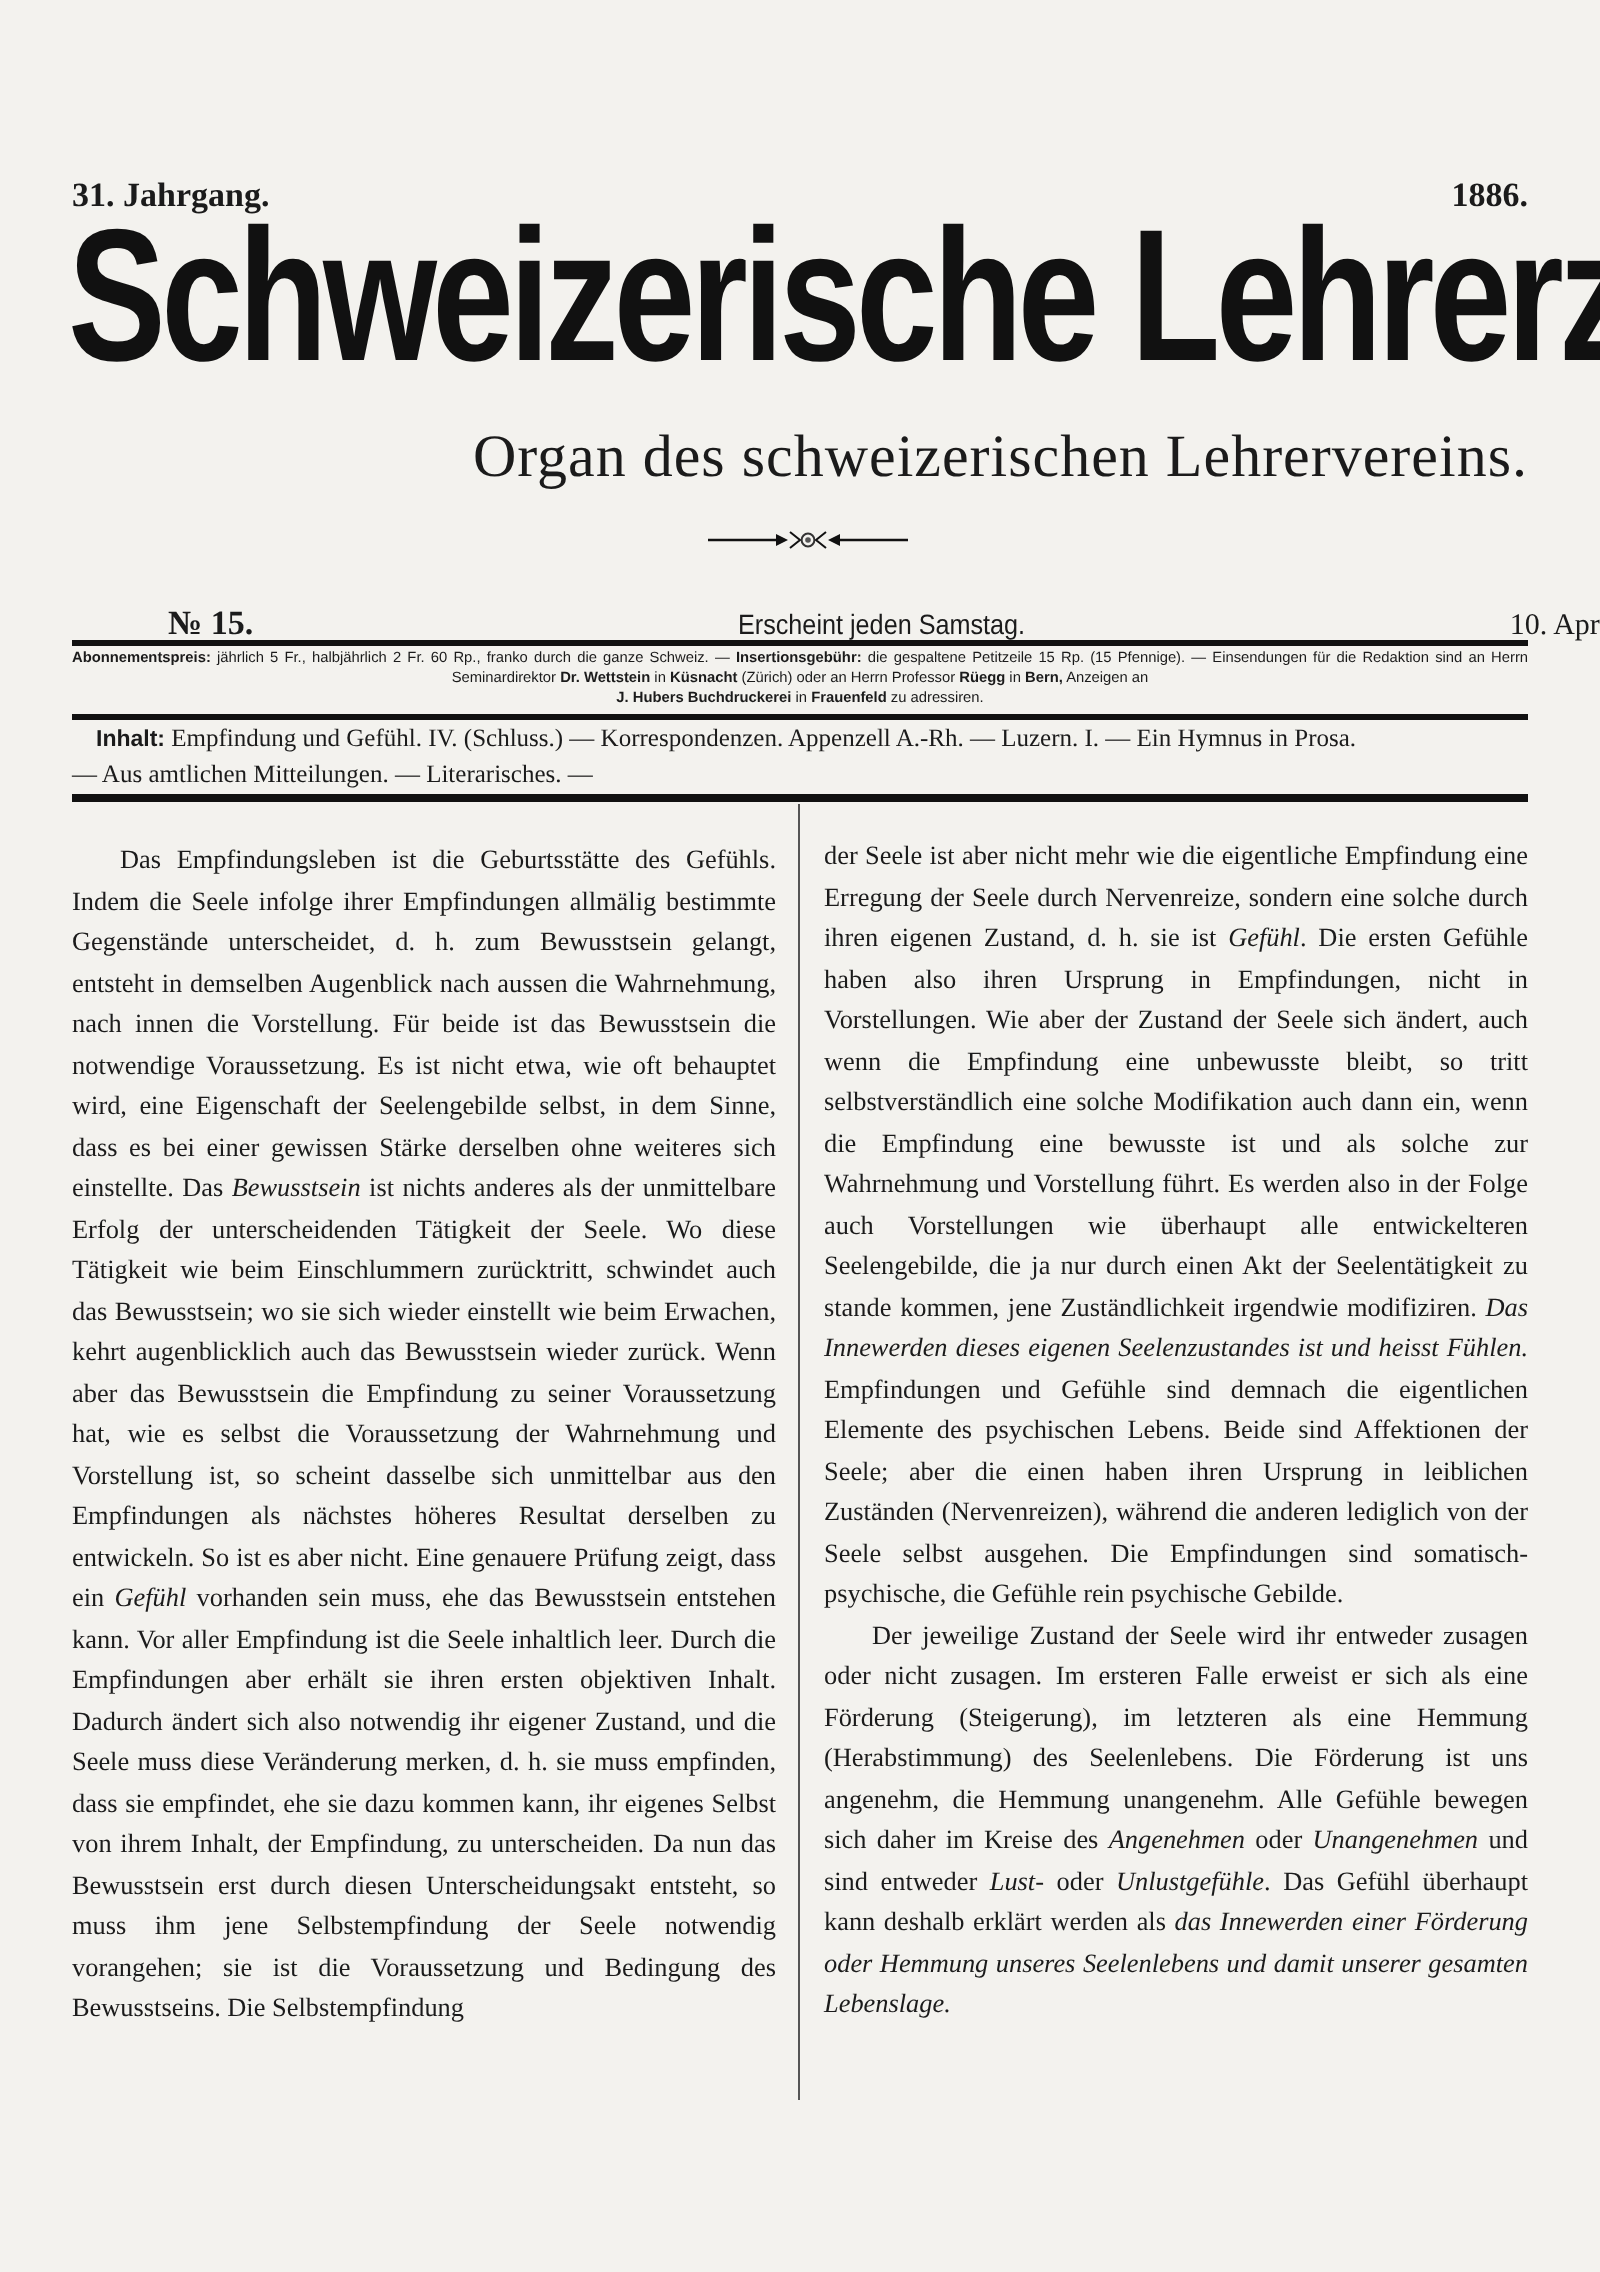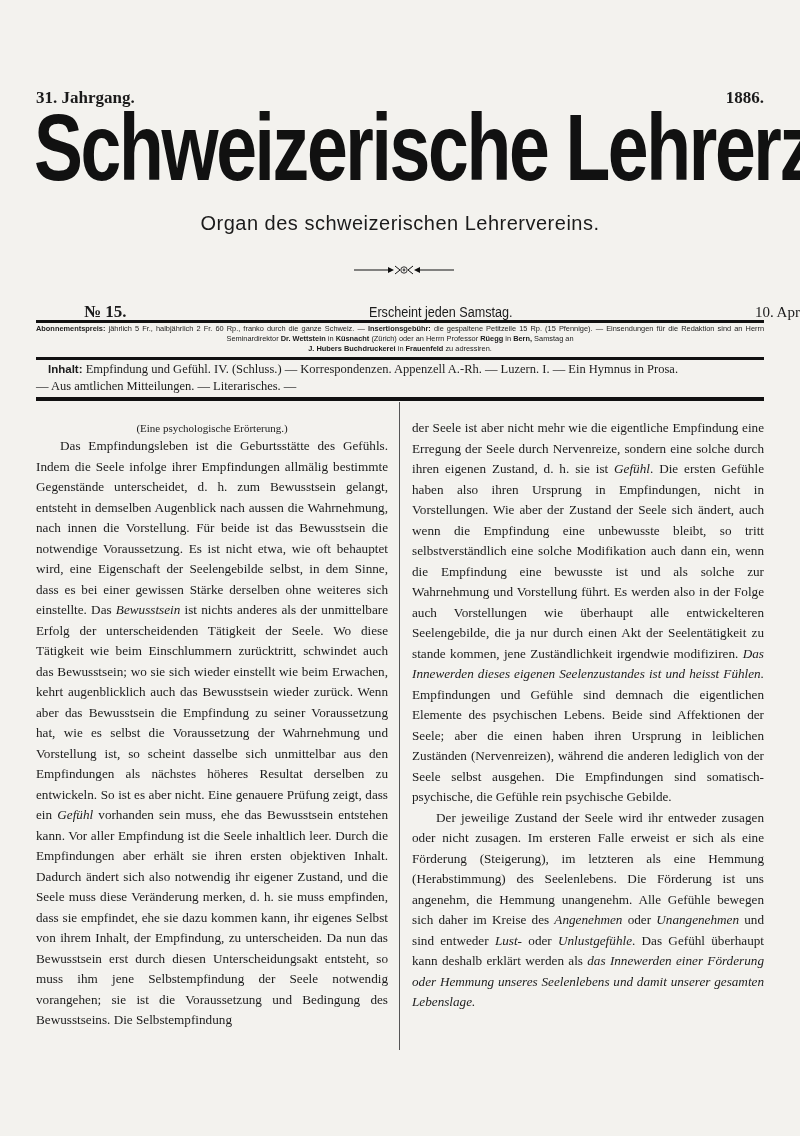--- a/index.html
+++ b/index.html
@@ -17,22 +17,22 @@
     font-family: Liberation Serif, serif; font-weight: bold; font-size: 17px;
   }
   .masthead {
     position: absolute; top: 98px; left: -2px; width: 732px; height: 100px;
     font-family: "Liberation Sans", sans-serif; font-weight: bold;
     font-size: 94px; line-height: 100px; letter-spacing: -3px;
     transform: scaleX(0.78); transform-origin: left top;
     white-space: nowrap; color: #111;
   }
   .subtitle {
-    position: absolute; top: 212px; left: 0; width: 728px; text-align: center;
-    font-family: Liberation Sans, sans-serif; font-size: 20px; letter-spacing: 0.5px;
+    position: absolute; top: 212px; left: 0; width: 728px; text-align: right;
+    font-family: Liberation Serif, serif; font-size: 30px; letter-spacing: 0.5px;
   }
   .ornament {
     position: absolute; top: 263px; left: 318px; width: 100px; height: 14px;
     display: flex; align-items: center; justify-content: center;
   }
   .issue-row {
     position: absolute; top: 302px; left: 0; width: 728px;
     display: flex; justify-content: space-between; align-items: baseline;
     font-family: "Liberation Serif", serif; font-size: 15px; margin-left: 48px;
   }
@@ -107,41 +107,40 @@
     <b>Insertionsgebühr:</b>
     <span>die gespaltene Petitzeile 15 Rp. (15 Pfennige). —</span>
     <span>Einsendungen für die Redaktion sind an Herrn Seminardirektor</span>
     <b>Dr. Wettstein</b>
     <span>in</span>
     <b>Küsnacht</b>
     <span>(Zürich) oder an Herrn Professor</span>
     <b>Rüegg</b>
     <span>in</span>
     <b>Bern,</b>
-    <span>Samstag an</span><br>
+    <span>Anzeigen an</span><br>
     <b>J. Hubers Buchdruckerei</b>
     <span>in</span>
     <b>Frauenfeld</b>
     <span>zu adressiren.</span>
   </div>
 
   <div class="rule-thick" style="top:357px"></div>
 
   <div class="contents">
     <span class="lbl">Inhalt:</span>
     <span>Empfindung und Gefühl. IV. (Schluss.) — Korrespondenzen. Appenzell A.-Rh. — Luzern. I. — Ein Hymnus in Prosa.</span><br>
     <span>— Aus amtlichen Mitteilungen. — Literarisches. —</span>
   </div>
 
   <div class="rule-thick" style="top:397px; height:4px"></div>
 
   <div class="col-divider"></div>
 
   <div class="col col-left">
-    <div class="art-sub">(Eine psychologische Erörterung.)</div>
     <p><span>Das Empfindungsleben ist die Geburtsstätte des Gefühls. Indem die Seele infolge ihrer Empfindungen allmälig bestimmte Gegenstände unterscheidet, d. h. zum Bewusstsein gelangt, entsteht in demselben Augenblick nach aussen die Wahrnehmung, nach innen die Vorstellung. Für beide ist das Bewusstsein die notwendige Voraussetzung. Es ist nicht etwa, wie oft behauptet wird, eine Eigenschaft der Seelengebilde selbst, in dem Sinne, dass es bei einer gewissen Stärke derselben ohne weiteres sich einstellte. Das </span><i>Bewusstsein</i><span> ist nichts anderes als der unmittelbare Erfolg der unterscheidenden Tätigkeit der Seele. Wo diese Tätigkeit wie beim Einschlummern zurücktritt, schwindet auch das Bewusstsein; wo sie sich wieder einstellt wie beim Erwachen, kehrt augenblicklich auch das Bewusstsein wieder zurück. Wenn aber das Bewusstsein die Empfindung zu seiner Voraussetzung hat, wie es selbst die Voraussetzung der Wahrnehmung und Vorstellung ist, so scheint dasselbe sich unmittelbar aus den Empfindungen als nächstes höheres Resultat derselben zu entwickeln. So ist es aber nicht. Eine genauere Prüfung zeigt, dass ein </span><i>Gefühl</i><span> vorhanden sein muss, ehe das Bewusstsein entstehen kann. Vor aller Empfindung ist die Seele inhaltlich leer. Durch die Empfindungen aber erhält sie ihren ersten objektiven Inhalt. Dadurch ändert sich also notwendig ihr eigener Zustand, und die Seele muss diese Veränderung merken, d. h. sie muss empfinden, dass sie empfindet, ehe sie dazu kommen kann, ihr eigenes Selbst von ihrem Inhalt, der Empfindung, zu unterscheiden. Da nun das Bewusstsein erst durch diesen Unterscheidungsakt entsteht, so muss ihm jene Selbstempfindung der Seele notwendig vorangehen; sie ist die Voraussetzung und Bedingung des Bewusstseins. Die Selbstempfindung</span></p>
   </div>
 
   <div class="col col-right">
     <p class="noindent"><span>der Seele ist aber nicht mehr wie die eigentliche Empfindung eine Erregung der Seele durch Nervenreize, sondern eine solche durch ihren eigenen Zustand, d. h. sie ist </span><i>Gefühl</i><span>. Die ersten Gefühle haben also ihren Ursprung in Empfindungen, nicht in Vorstellungen. Wie aber der Zustand der Seele sich ändert, auch wenn die Empfindung eine unbewusste bleibt, so tritt selbstverständlich eine solche Modifikation auch dann ein, wenn die Empfindung eine bewusste ist und als solche zur Wahrnehmung und Vorstellung führt. Es werden also in der Folge auch Vorstellungen wie überhaupt alle entwickelteren Seelengebilde, die ja nur durch einen Akt der Seelentätigkeit zu stande kommen, jene Zuständlichkeit irgendwie modifiziren. </span><i>Das Innewerden dieses eigenen Seelenzustandes ist und heisst Fühlen.</i><span> Empfindungen und Gefühle sind demnach die eigentlichen Elemente des psychischen Lebens. Beide sind Affektionen der Seele; aber die einen haben ihren Ursprung in leiblichen Zuständen (Nervenreizen), während die anderen lediglich von der Seele selbst ausgehen. Die Empfindungen sind somatisch-psychische, die Gefühle rein psychische Gebilde.</span></p>
     <p><span>Der jeweilige Zustand der Seele wird ihr entweder zusagen oder nicht zusagen. Im ersteren Falle erweist er sich als eine Förderung (Steigerung), im letzteren als eine Hemmung (Herabstimmung) des Seelenlebens. Die Förderung ist uns angenehm, die Hemmung unangenehm. Alle Gefühle bewegen sich daher im Kreise des </span><i>Angenehmen</i><span> oder </span><i>Unangenehmen</i><span> und sind entweder </span><i>Lust-</i><span> oder </span><i>Unlustgefühle</i><span>. Das Gefühl überhaupt kann deshalb erklärt werden als </span><i>das Innewerden einer Förderung oder Hemmung unseres Seelenlebens und damit unserer gesamten Lebenslage.</i></p>
   </div>
 
 </div>
 

